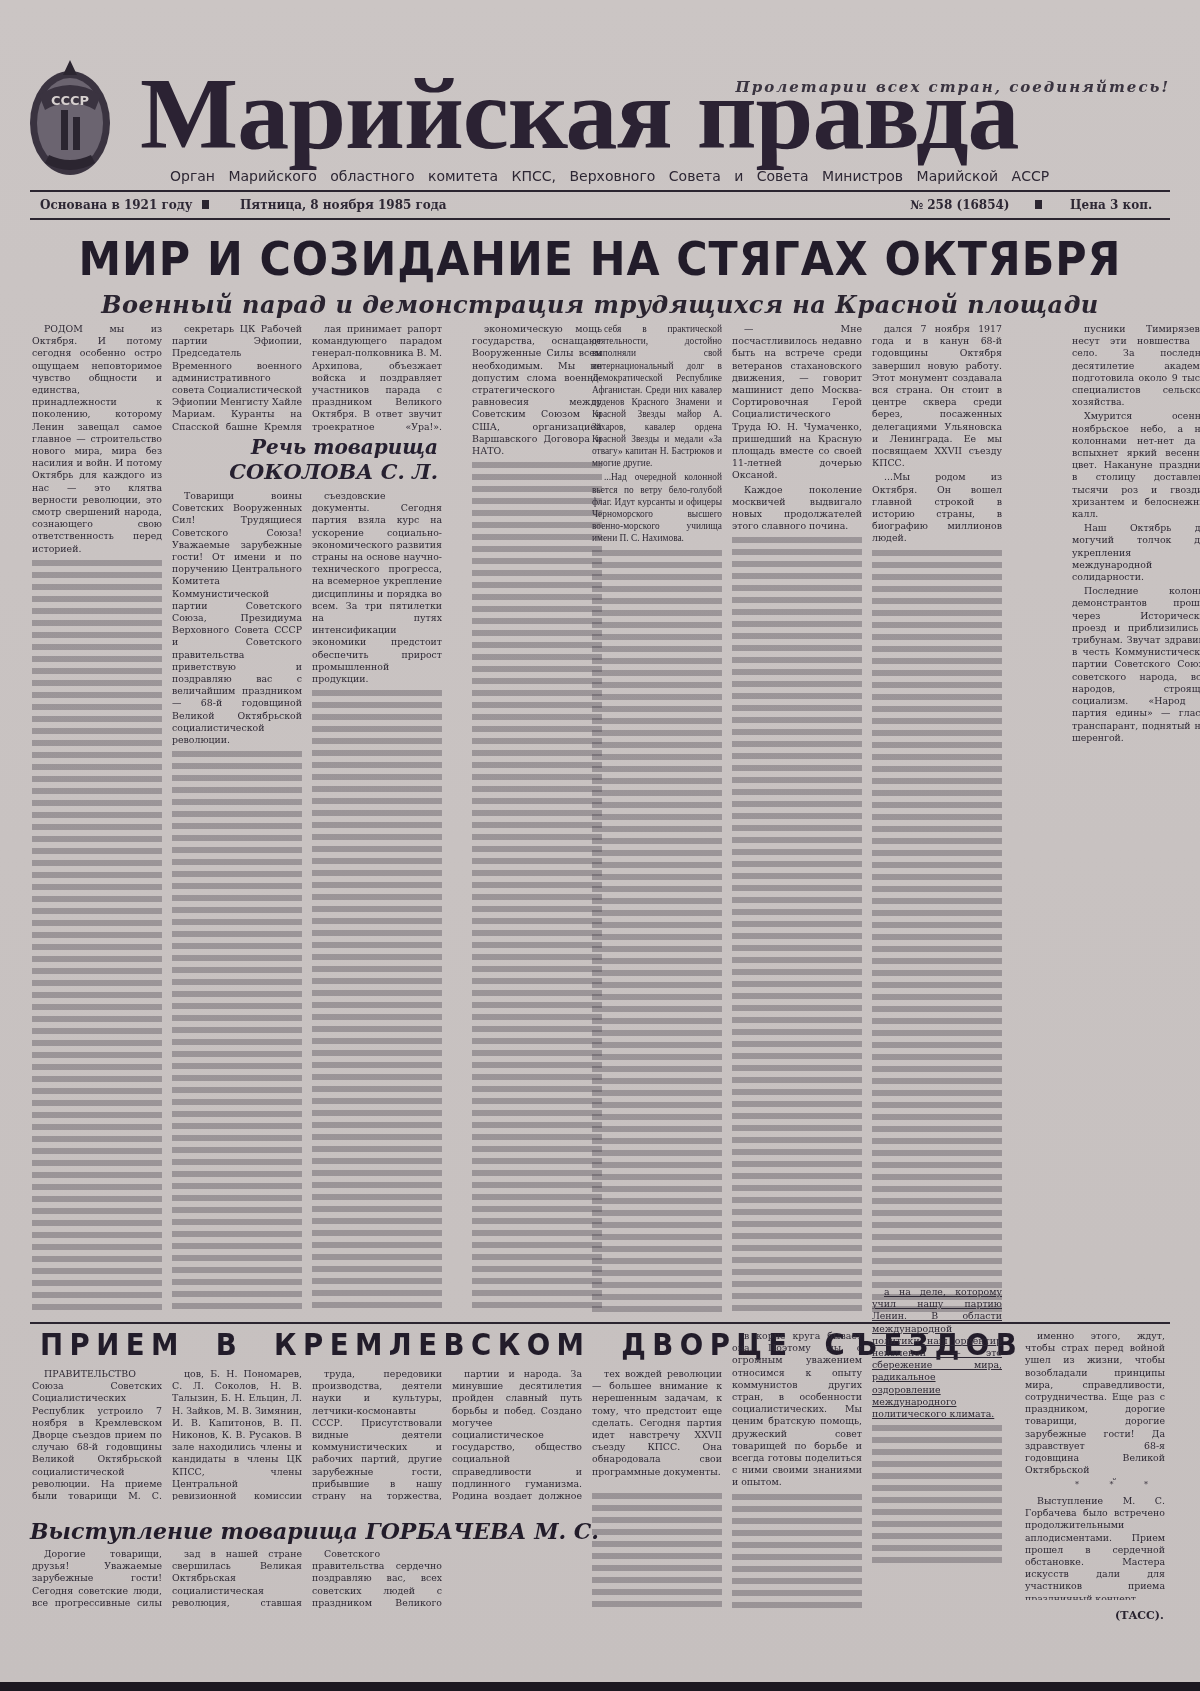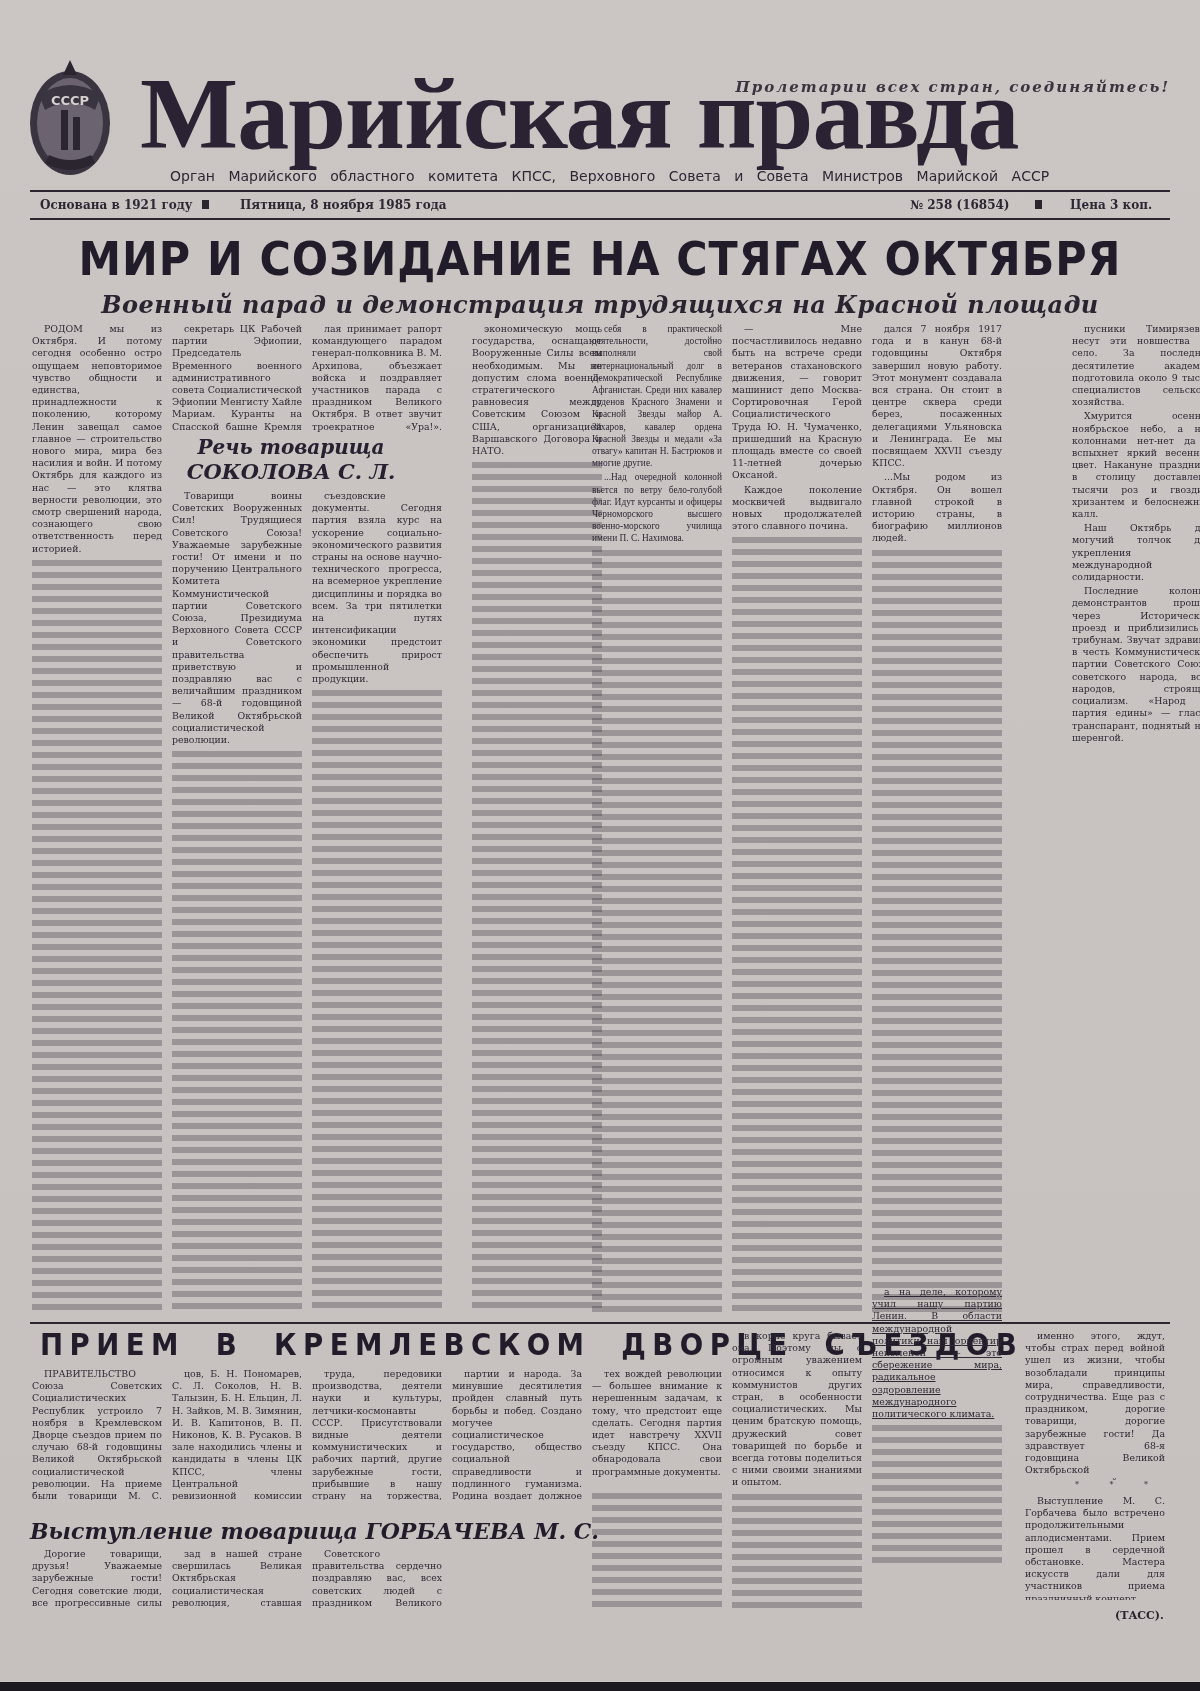--- a/index.html
+++ b/index.html
@@ -128,21 +128,21 @@
     <p>РОДОМ мы из Октября. И потому сегодня особенно остро ощущаем неповторимое чувство общности и единства, принадлежности к поколению, которому Ленин завещал самое главное — строительство нового мира, мира без насилия и войн. И потому Октябрь для каждого из нас — это клятва верности революции, это смотр свершений народа, сознающего свою ответственность перед историей.</p>
     <div class="lines"></div>
   </div>
   <div class="col" style="left:172px; top:323px; width:130px; height:110px;">
     <p>секретарь ЦК Рабочей партии Эфиопии, Председатель Временного военного административного совета Социалистической Эфиопии Менгисту Хайле Мариам. Куранты на Спасской башне Кремля отбивают десять ударов. Кандидат в члены Политбюро ЦК КПСС, министр обороны СССР Маршал Советского Союза С. Л. Соколов.</p>
   </div>
   <div class="col" style="left:312px; top:323px; width:130px; height:110px;">
     <p>лая принимает рапорт командующего парадом генерал-полковника В. М. Архипова, объезжает войска и поздравляет участников парада с праздником Великого Октября. В ответ звучит троекратное «Ура!». Закончив объезд войск, Маршал Советского Союза С. Л. Соколов поднимается на трибуну Мавзолея и произносит речь.</p>
   </div>
 
-  <div class="speech-title" style="left:156px; top:435px; width:270px;">
+  <div class="speech-title" style="left:168px; top:435px; width:270px;text-align:right;">
     <div style="font-size:20px">Речь товарища</div>
     <div style="font-size:21px">СОКОЛОВА С. Л.</div>
   </div>
 
   <div class="col" style="left:172px; top:490px; width:130px; height:823px;">
     <p>Товарищи воины Советских Вооруженных Сил! Трудящиеся Советского Союза! Уважаемые зарубежные гости! От имени и по поручению Центрального Комитета Коммунистической партии Советского Союза, Президиума Верховного Совета СССР и Советского правительства приветствую и поздравляю вас с величайшим праздником — 68-й годовщиной Великой Октябрьской социалистической революции.</p>
     <div class="lines"></div>
   </div>
   <div class="col" style="left:312px; top:490px; width:130px; height:823px;">
     <p>съездовские документы. Сегодня партия взяла курс на ускорение социально-экономического развития страны на основе научно-технического прогресса, на всемерное укрепление дисциплины и порядка во всем. За три пятилетки на путях интенсификации экономики предстоит обеспечить прирост промышленной продукции.</p>

